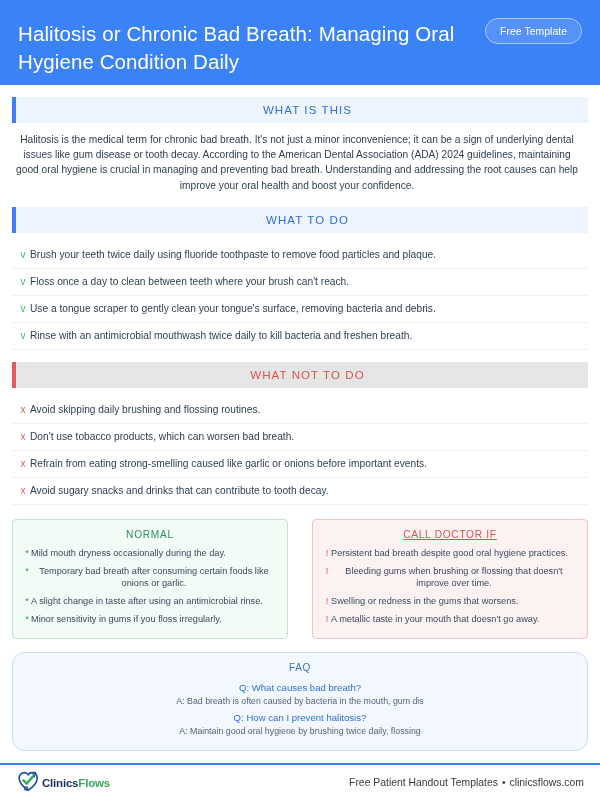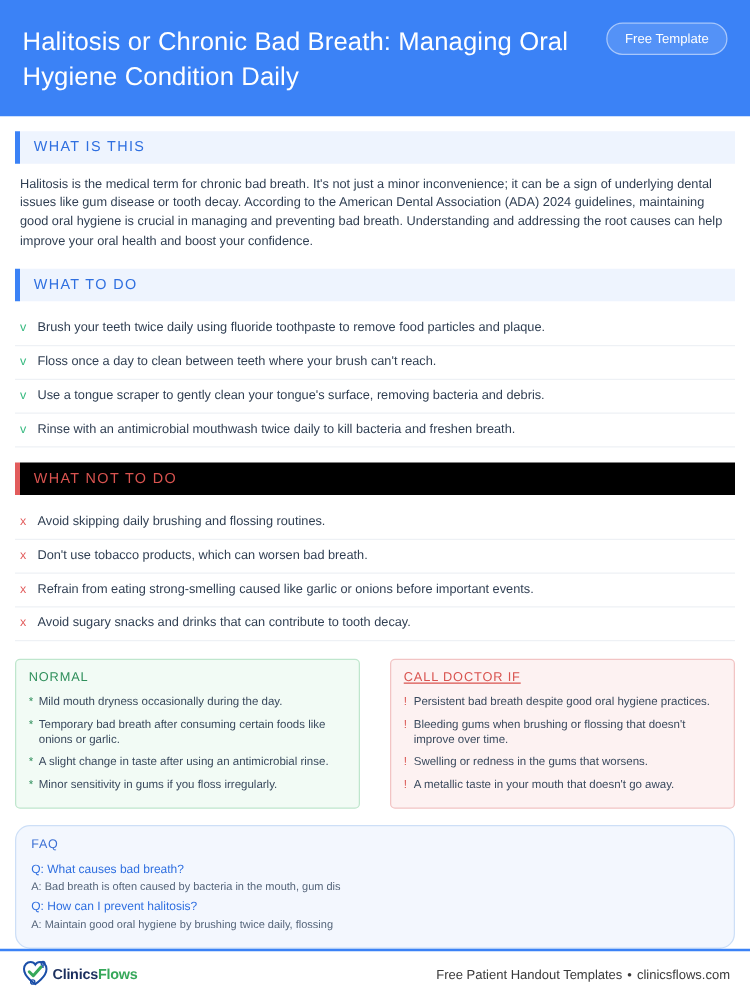--- a/index.html
+++ b/index.html
@@ -50,22 +50,23 @@
     color: #ffffff;
     font-size: 10.5px;
     border-radius: 20px;
     padding: 6px 14px;
     white-space: nowrap;
   }
 
   
   .content {
     flex: 1;
-    padding: 12px 12px 0 12px;
-    box-sizing: border-box;
+    padding: 12px 12px 12px 12px;
+    box-sizing: border-box;
+    text-align: center;
   }
 
   .sec-head {
     display: flex;
     align-items: center;
     height: 26px;
     margin-bottom: 9px;
   }
   .sec-head .bar {
     width: 4px;
@@ -77,21 +78,21 @@
     height: 26px;
     line-height: 26px;
     font-size: 11.5px;
     letter-spacing: 1.1px;
     padding-left: 11px;
     box-sizing: border-box;
   }
   .sec-blue .bar { background: #3b82f6; }
   .sec-blue .label { background: #eef4fe; color: #2f6fe0; }
   .sec-red .bar { background: #e25c5c; }
-  .sec-red .label { background: #000000; color: #d9534f; }
+  .sec-red .label { background: #e5e5e5; color: #d9534f; }
 
   .para {
     font-size: 10.2px;
     line-height: 15.4px;
     color: #2f3e52;
     margin: 0 0 14px 4px;
     padding-right: 10px;
   }
 
   .listrow {

